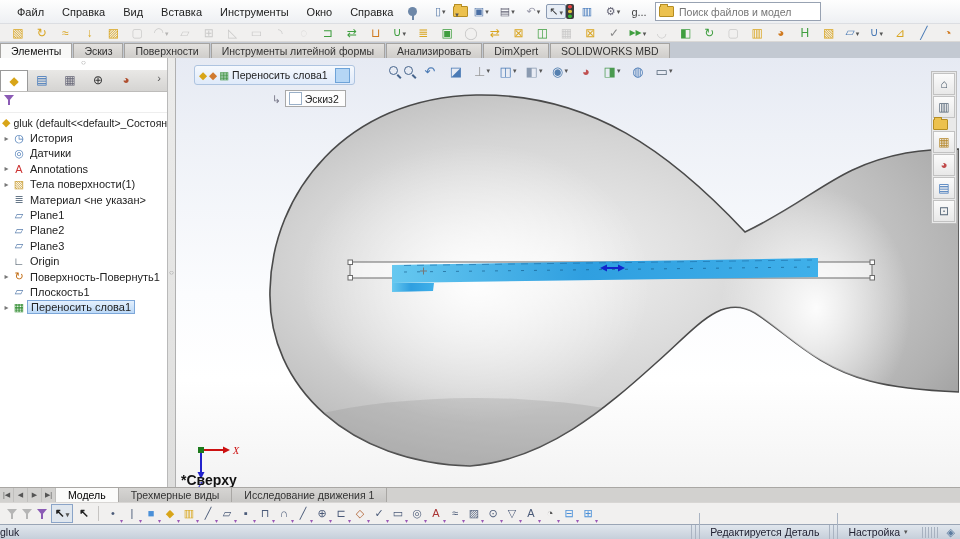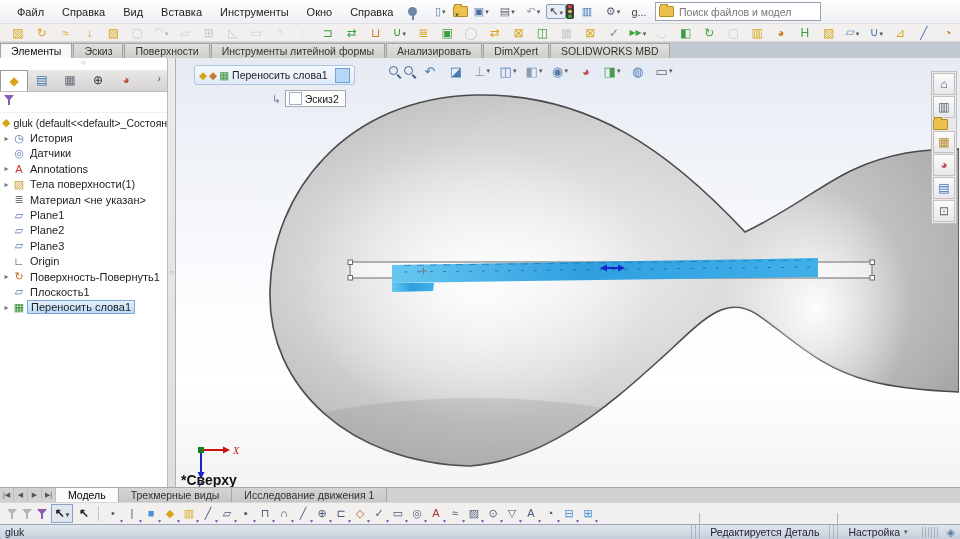--- a/index.html
+++ b/index.html
@@ -82,21 +82,21 @@
   .btab.active{background:#fbfbfa;color:#000}
   
   #seltoolbar{top:502px;height:22px;background:#f1f0ef;border-top:1px solid #d8d6d4;display:flex;align-items:center;padding-left:6px;gap:3px;box-sizing:border-box}
   .sf{width:16px;height:17px;position:relative;text-align:center;font-size:11px;line-height:17px;color:#4a5a78}
   .sf .bdg{position:absolute;right:-2px;bottom:-2px;font-size:6px;color:#9b59b6;line-height:6px}
   .sf.pressedbox{background:#dfe6ee;border:1px solid #8aa4c8;width:20px}
   .sep{width:1px;height:15px;background:#c6c4c2;margin:0 3px}
   .cursor{font-weight:bold;color:#222;font-size:12px}
   
   #statusbar{top:524px;height:15px;background:linear-gradient(#e0e6ed,#c6cfda);border-top:1px solid #9aa5b5;display:flex;align-items:center;font-size:10.5px;color:#223;box-sizing:border-box}
-  #statusbar .lefttxt{padding-left:5px;flex:1}
+  #statusbar .lefttxt{flex:1}
   .st-seg{display:flex;align-items:center;padding:12px 10px;height:100%;border-left:1px solid #aab4c2;white-space:nowrap}
   .st-div{width:3px;height:100%;border-left:1px solid #aab4c2}
   .grip{display:flex;gap:2px;padding:0 4px;height:100%;align-items:center}
   .grip i{display:block;width:1px;height:11px;background:#a8b2c0}
   .gem{padding:0 5px;color:#5d7da0;font-size:11px}
 </style>
 </head>
 <body>
 
 <div class="row" id="menubar">

